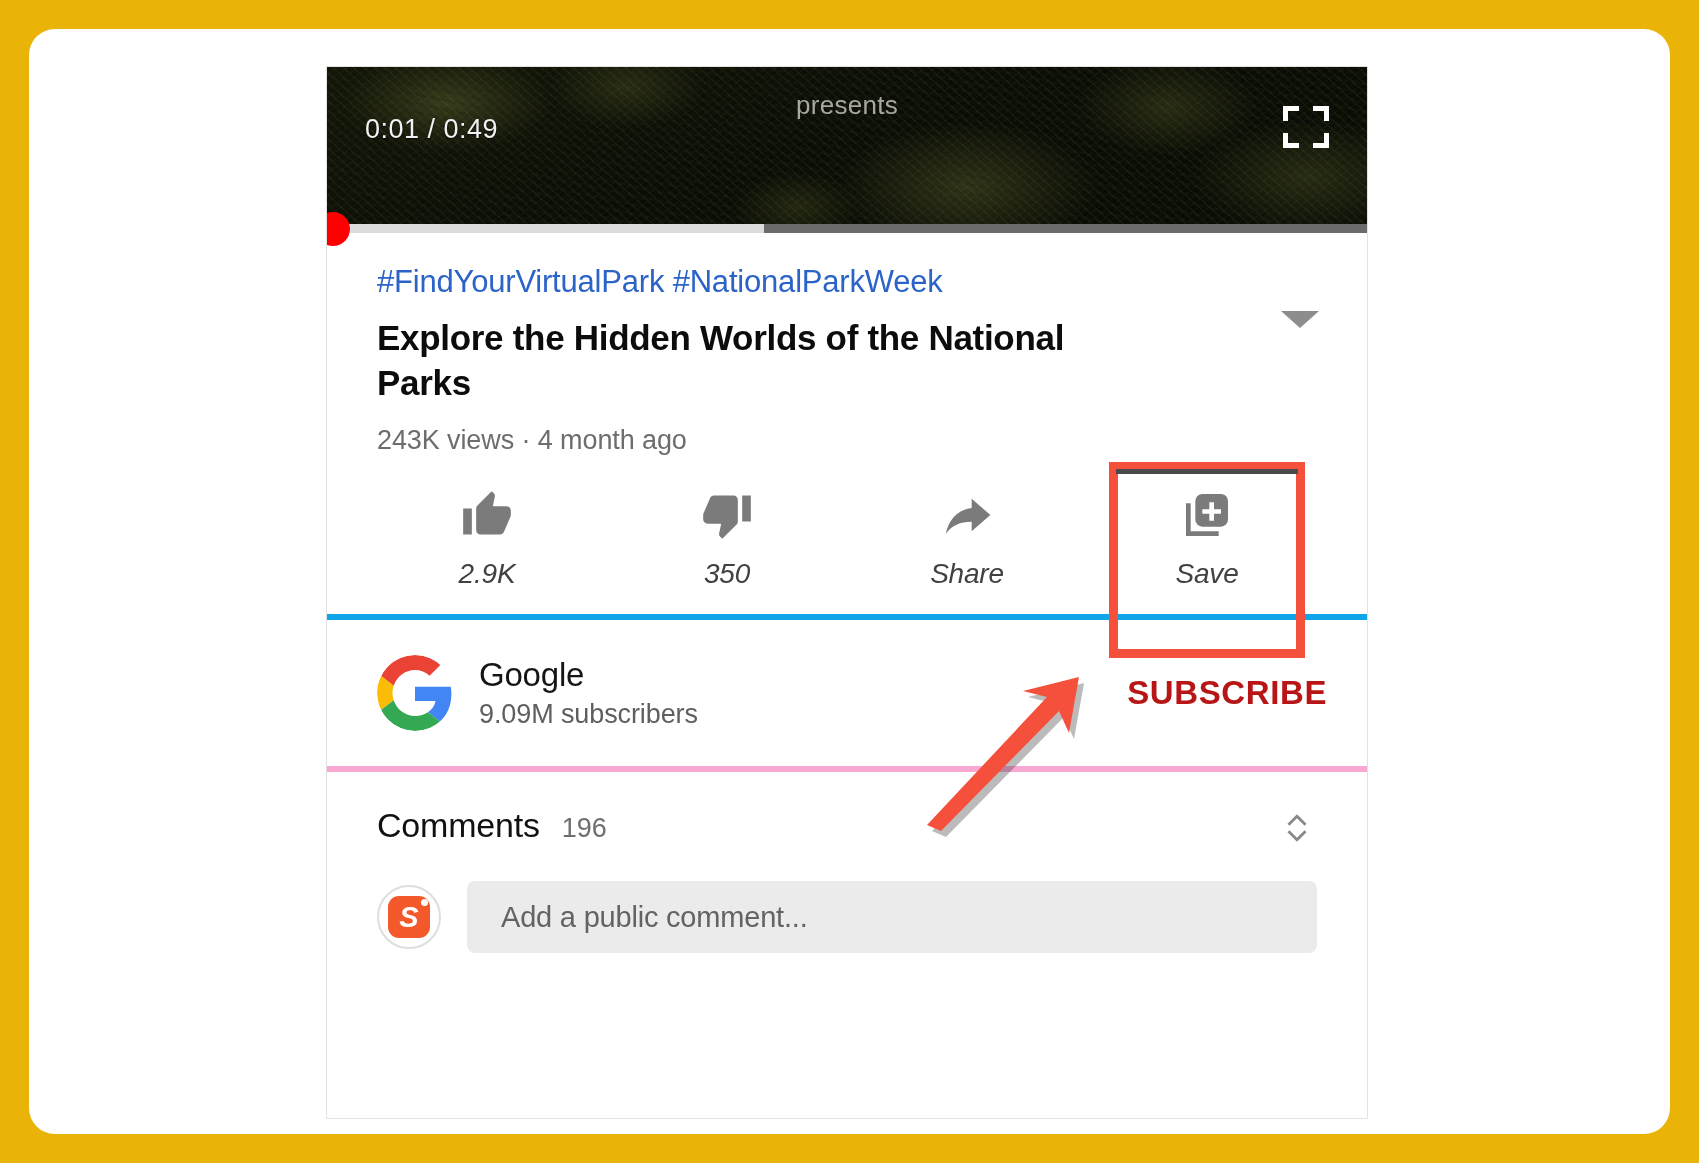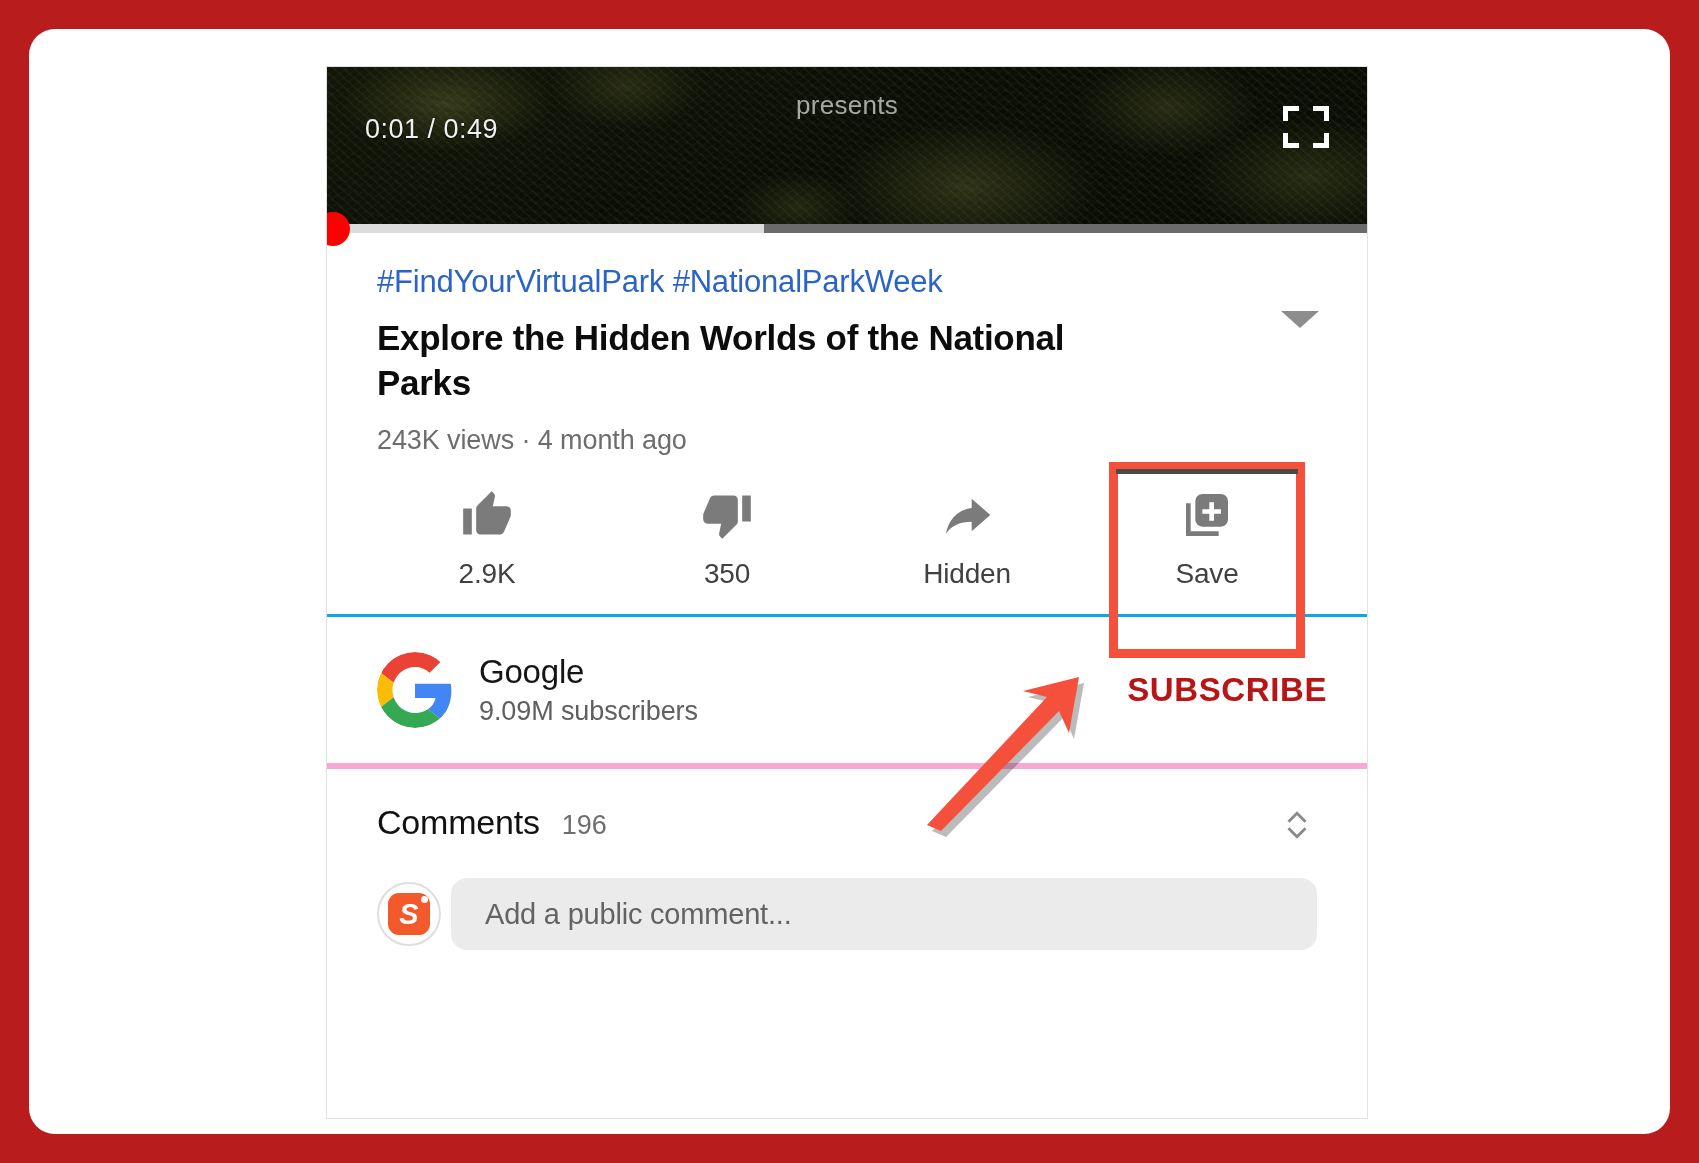--- a/index.html
+++ b/index.html
@@ -9,21 +9,21 @@
     height: 1163px;
     overflow: hidden;
     font-family: "Liberation Sans", sans-serif;
   }
 
   
   #frame {
     position: relative;
     width: 1699px;
     height: 1163px;
-    background: #b91c1c;
+    background: #eab308;
   }
   #canvas {
     position: absolute;
     left: 29px;
     top: 29px;
     width: 1641px;
     height: 1105px;
     background: #ffffff;
     border-radius: 26px;
     overflow: hidden;
@@ -171,21 +171,22 @@
     border-left: 19px solid transparent;
     border-right: 19px solid transparent;
     border-top: 17px solid #8d8d8d;
   }
 
   
   #actions {
     display: flex;
     align-items: flex-start;
     padding: 28px 40px 24px 40px;
-    border-bottom: 3px solid #0ea5e9;
+    border-bottom: 6px solid #0ea5e9;
+    font-style: italic;
   }
   .action-item {
     flex: 1;
     text-align: center;
     position: relative;
   }
   .action-icon {
     height: 62px;
     display: flex;
     align-items: center;
@@ -316,24 +317,24 @@
   }
   #user-avatar-dot {
     position: absolute;
     right: 11px; top: 12px;
     width: 7px; height: 7px;
     border-radius: 50%;
     background: #ffffff;
   }
   #comment-input {
     flex: 1;
-    margin-left: 10px;
+    margin-left: 26px;
     height: 72px;
     background: #ebebeb;
-    border-radius: 16px;
+    border-radius: 8px;
     display: flex;
     align-items: center;
     padding-left: 34px;
     color: #636363;
     font-size: 29px;
     letter-spacing: -.2px;
   }
 
   
   #annotation-arrow {
@@ -402,21 +403,21 @@
           </div>
           <div class="action-label">350</div>
         </div>
 
         <div class="action-item">
           <div class="action-icon">
             <svg width="56" height="56" viewBox="0 0 24 24" class="gicon">
               <path d="M14 9V5l8 7-8 7v-4.1c-5 0-8.5 1.6-11 5.1 1-5 4-10 11-11z"></path>
             </svg>
           </div>
-          <div class="action-label">Hidden</div>
+          <div class="action-label">Share</div>
         </div>
 
 
         <div class="action-item" id="save-item">
           <div id="save-highlight"></div>
           <div class="action-icon">
             <svg width="56" height="56" viewBox="0 0 24 24">
               <path d="M3 7v14h14v-2H5V7H3z" fill="#7b7b7b"></path>
               <rect x="7" y="3" width="14" height="14" rx="3" fill="#7b7b7b"></rect>
               <path d="M13 6.5h2v3h3v2h-3v3h-2v-3h-3v-2h3v-3z" fill="#ffffff"></path>

